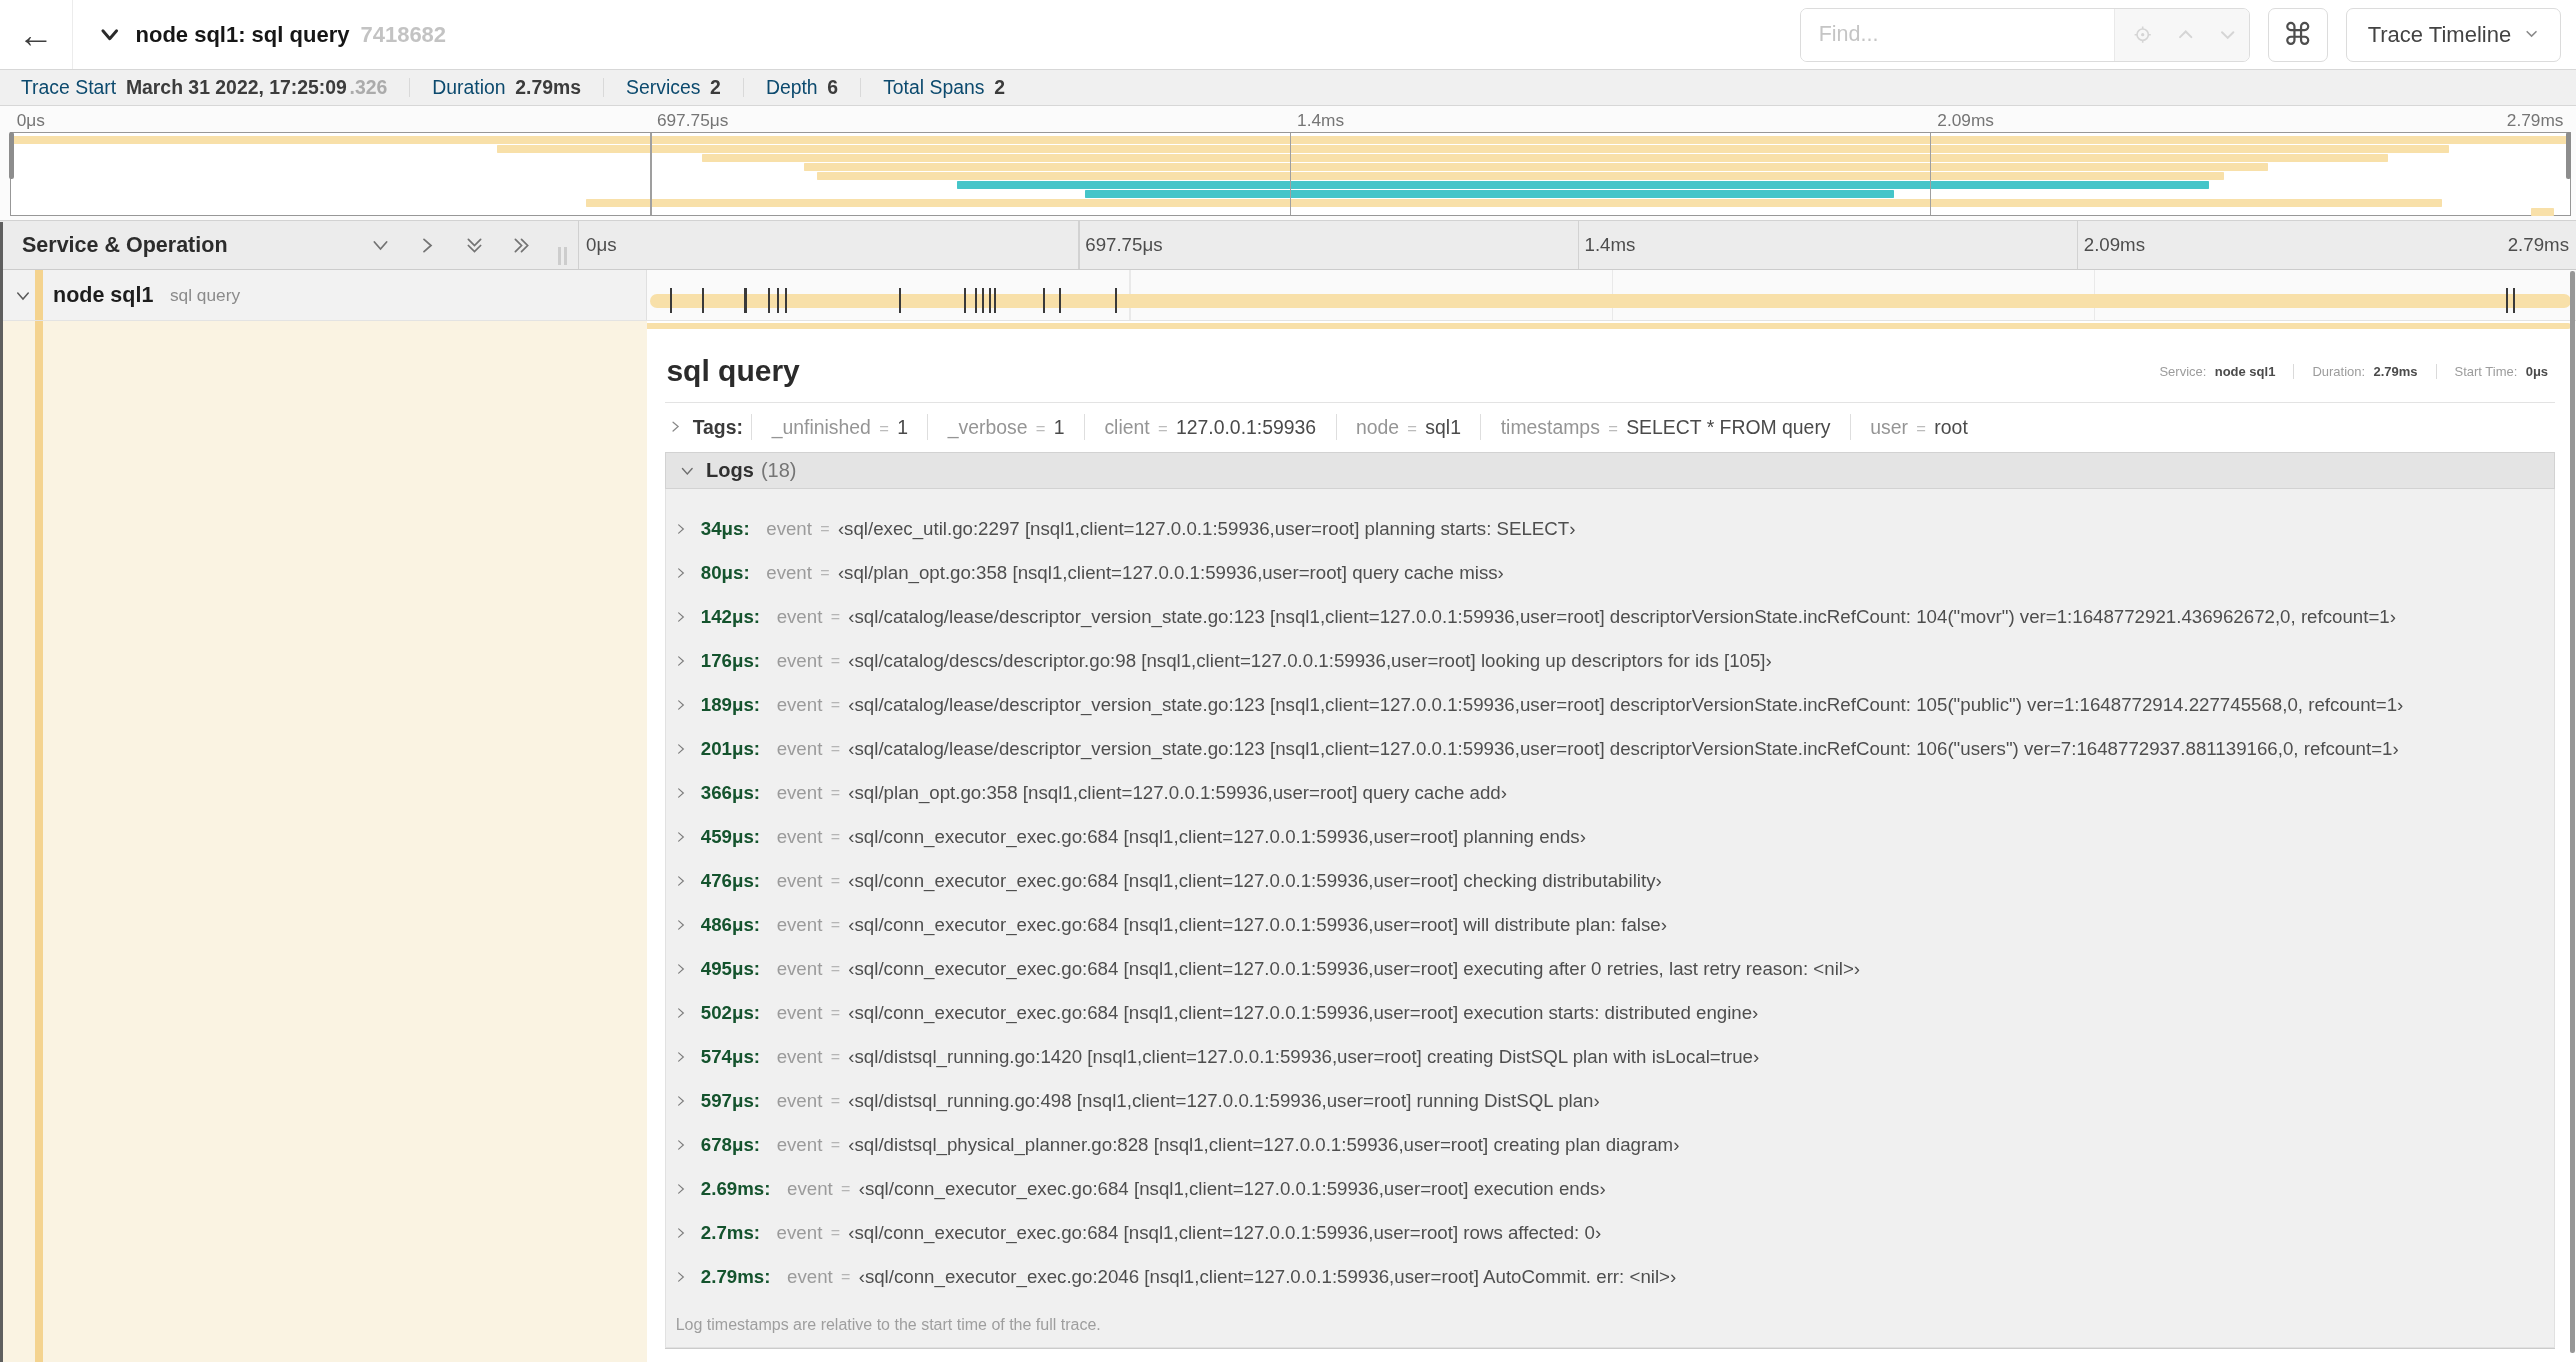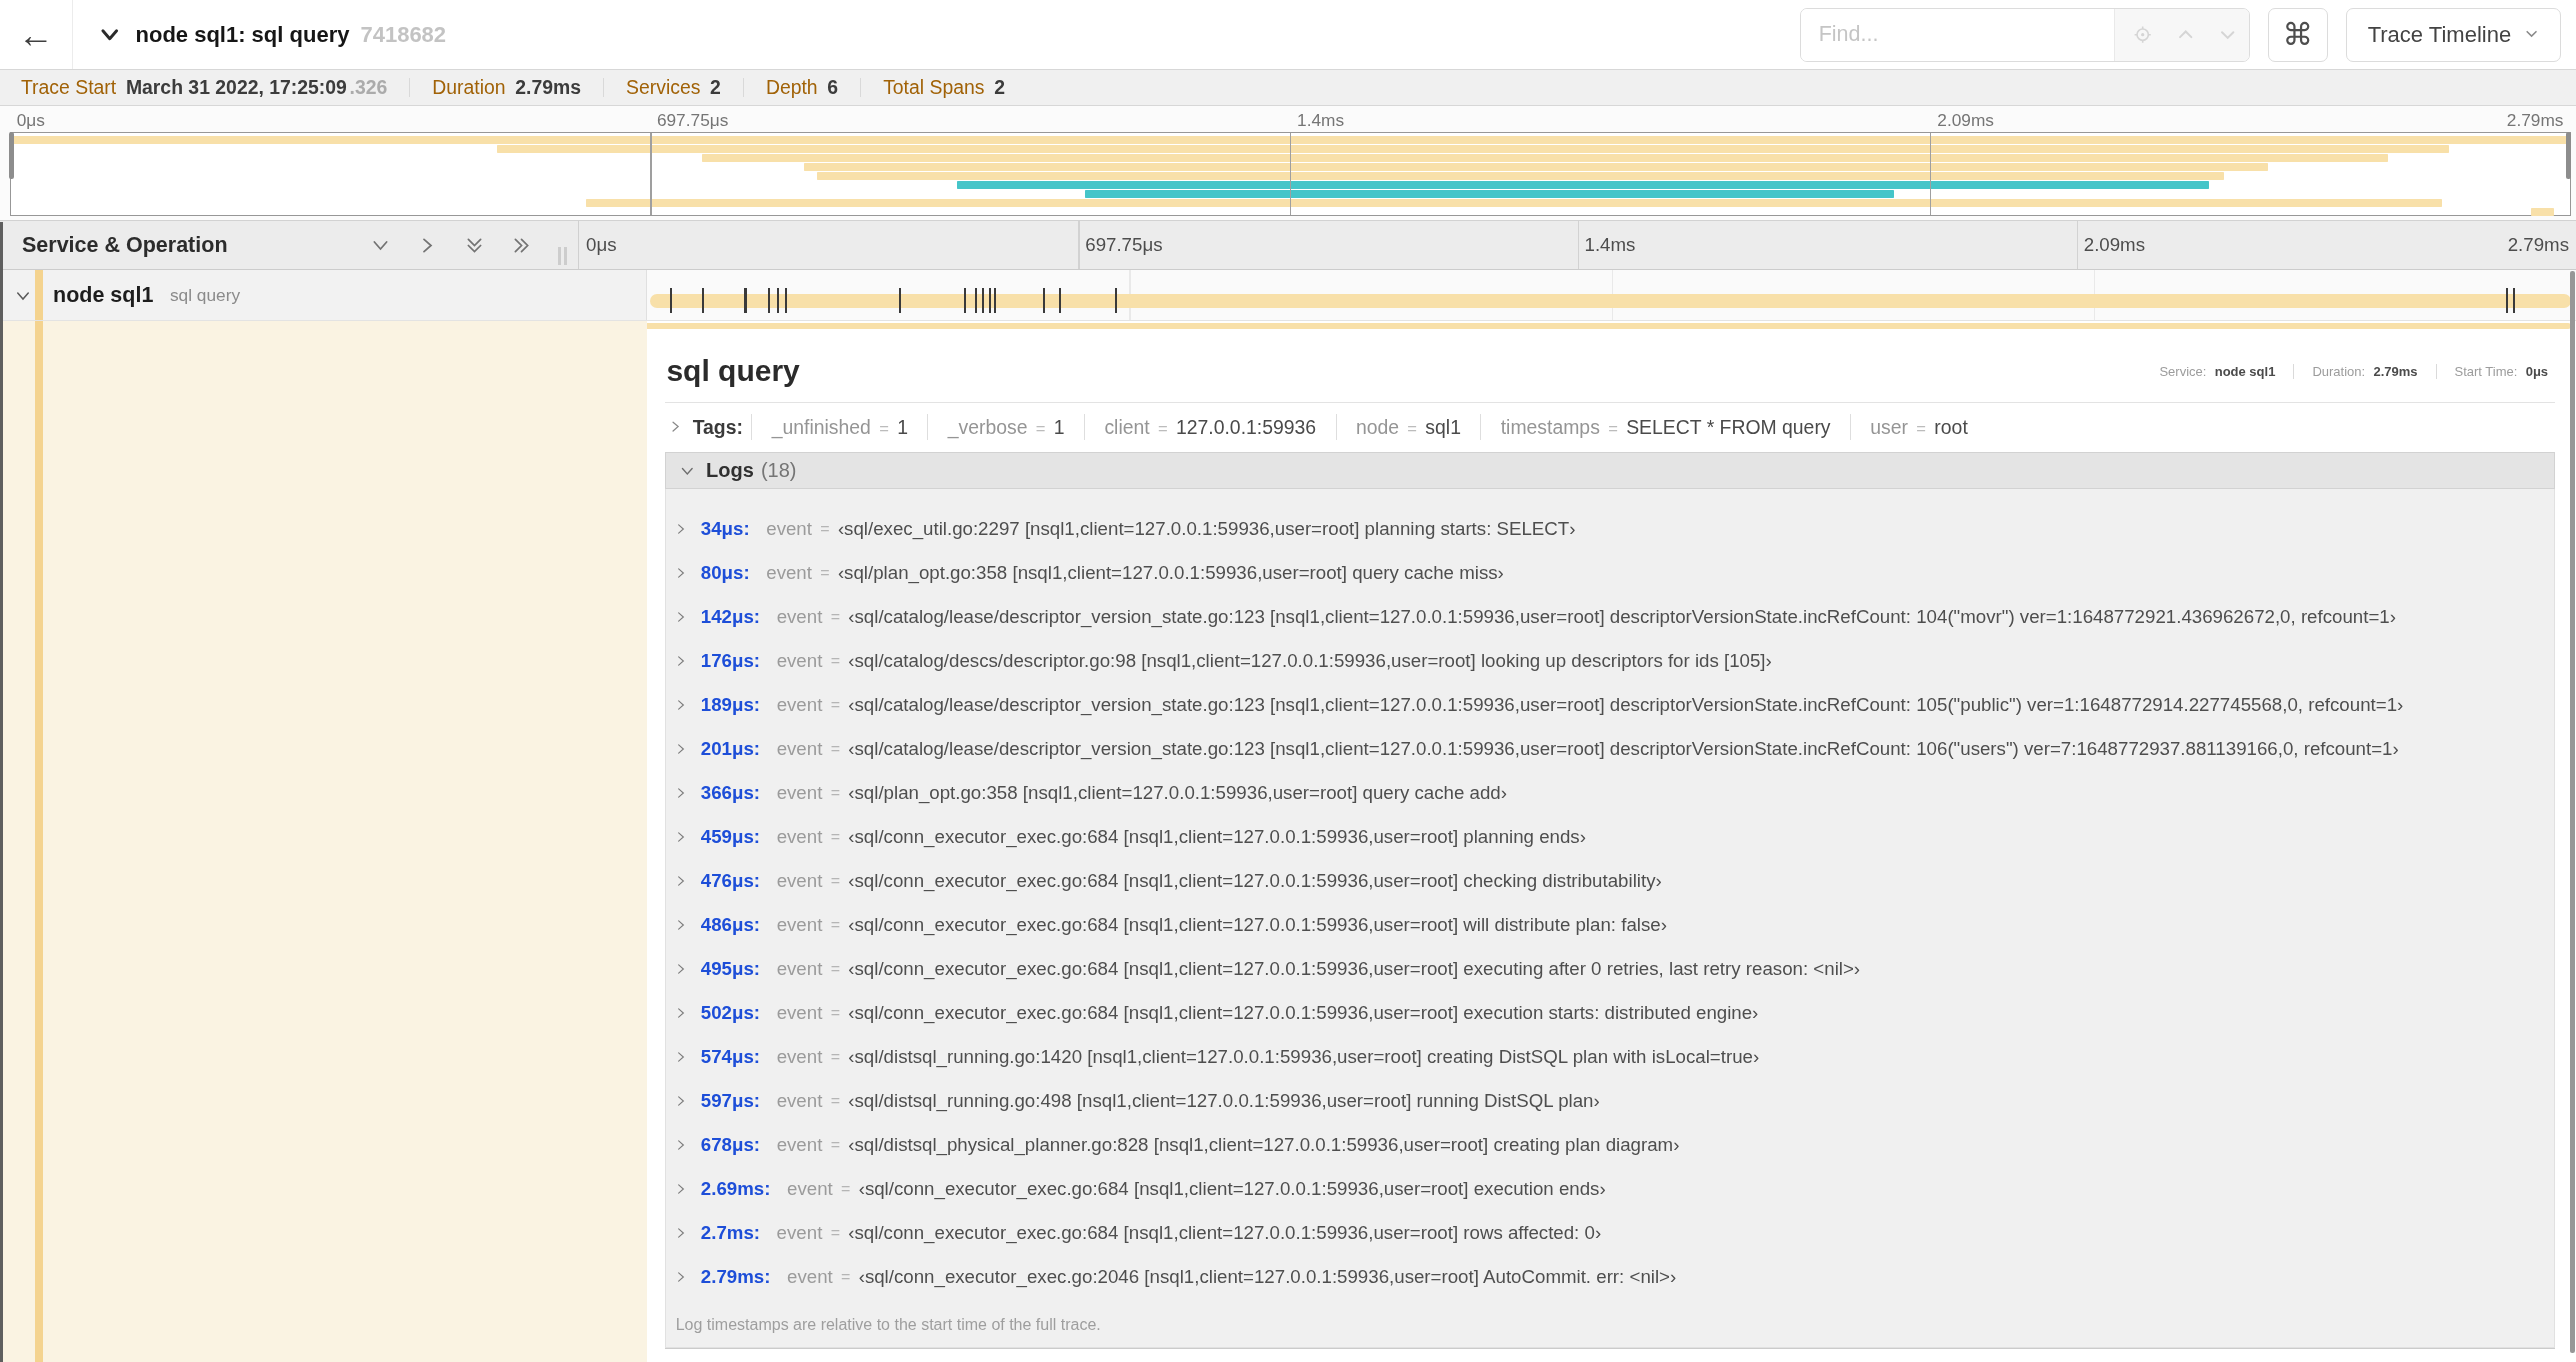--- a/index.html
+++ b/index.html
@@ -21,21 +21,21 @@
   .find-addon { display:flex; align-items:center; gap:23.5px; background:#f7f7f7; border-left:1.4px solid #e9e9e9; padding:0 18px; color:#d5d5d5; }
   .find-addon svg { display:block; }
   .kbd-btn { height:54px; min-width:60px; border:1.4px solid #dcdcdc; border-radius:7px; background:#fff; display:flex; align-items:center; justify-content:center; font-size:30.5px; color:#4e4e4e; cursor:pointer; }
   .view-btn { height:54px; border:1.4px solid #dcdcdc; border-radius:7px; background:#fff; display:flex; align-items:center; gap:12.5px; padding:0 21px; font-size:22px; color:#434343; cursor:pointer; white-space:nowrap; }
 
   
   .statsbar { height:37px; background:#f0f0f0; border-top:0.7px solid #d7d7d7; border-bottom:0.7px solid #d7d7d7; display:flex; align-items:center; padding-left:21px; font-size:19.4px; }
   .stat { display:flex; align-items:baseline; gap:9.7px; padding:0 22px; border-right:1.4px solid #d9d9d9; line-height:1; }
   .stat:first-child { padding-left:0; }
   .stat:last-child { border-right:none; }
-  .s-label { color:#a16207; }
+  .s-label { color:#0c4a6e; }
   .s-value { color:#3c3c3c; font-weight:700; }
   .s-suffix { color:#ababab; font-weight:700; margin-left:-7px; }
 
   
   .minimap { position:relative; height:114px; background:#fbfbfb; }
   .mm-labels { position:absolute; top:4.2px; left:9.7px; right:5.5px; height:21px; font-size:17.3px; color:#757575; }
   .mm-canvas { position:absolute; top:26px; left:9.7px; right:5.5px; height:84px; background:#fff; border:1.4px solid #979797; }
   .mm-span { position:absolute; height:8.3px; border-radius:0.7px; }
   .mm-grid { position:absolute; top:0; bottom:0; width:1.4px; background:#9f9f9f; z-index:3; }
   .scrubber { position:absolute; top:-1.4px; width:4.8px; height:47px; background:#8d8d8d; border-radius:2.1px; z-index:4; }
@@ -89,21 +89,21 @@
   .t-eq { color:#bcbcbc; font-size:16.6px; }
   .t-value { color:#4a4a4a; }
 
   .logs-head { height:37px; display:flex; align-items:center; background:#e4e4e4; border:0.7px solid #d2d2d2; padding-left:12.5px; font-size:20px; cursor:pointer; }
   .logs-head .chev { color:#6e6e6e; display:flex; margin-right:11px; }
   .logs-label { font-weight:700; color:#303030; }
   .logs-count { color:#757575; margin-left:7px; }
   .logs-body { background:#f0f0f0; border:0.7px solid #e1e1e1; border-top:none; padding:18px 7px 5.5px 8.3px; }
   .logrow { height:44px; display:flex; align-items:center; font-size:18.7px; white-space:nowrap; cursor:pointer; }
   .logrow .chev { color:#7c7c7c; display:flex; margin-right:12.5px; }
-  .l-time { font-weight:700; color:#1d4ed8; margin-right:16.6px; }
+  .l-time { font-weight:700; color:#14532d; margin-right:16.6px; }
   .l-key { color:#9b9b9b; margin-right:8.3px; }
   .l-eq { color:#b5b5b5; font-size:16px; margin-right:8.3px; }
   .l-msg { color:#4e4e4e; }
   .logs-footer { font-size:16px; color:#9e9e9e; padding:16.6px 0 7px 1.4px; }
 
   .spanid-row { display:flex; justify-content:flex-end; align-items:center; gap:11px; padding:12.5px 28px 0 0; font-size:20px; }
   .spanid-label { color:#bfbfbf; }
   .spanid-value { color:#4a4a4a; }
   .link-icon { color:#6f6f6f; display:flex; cursor:pointer; }
 

